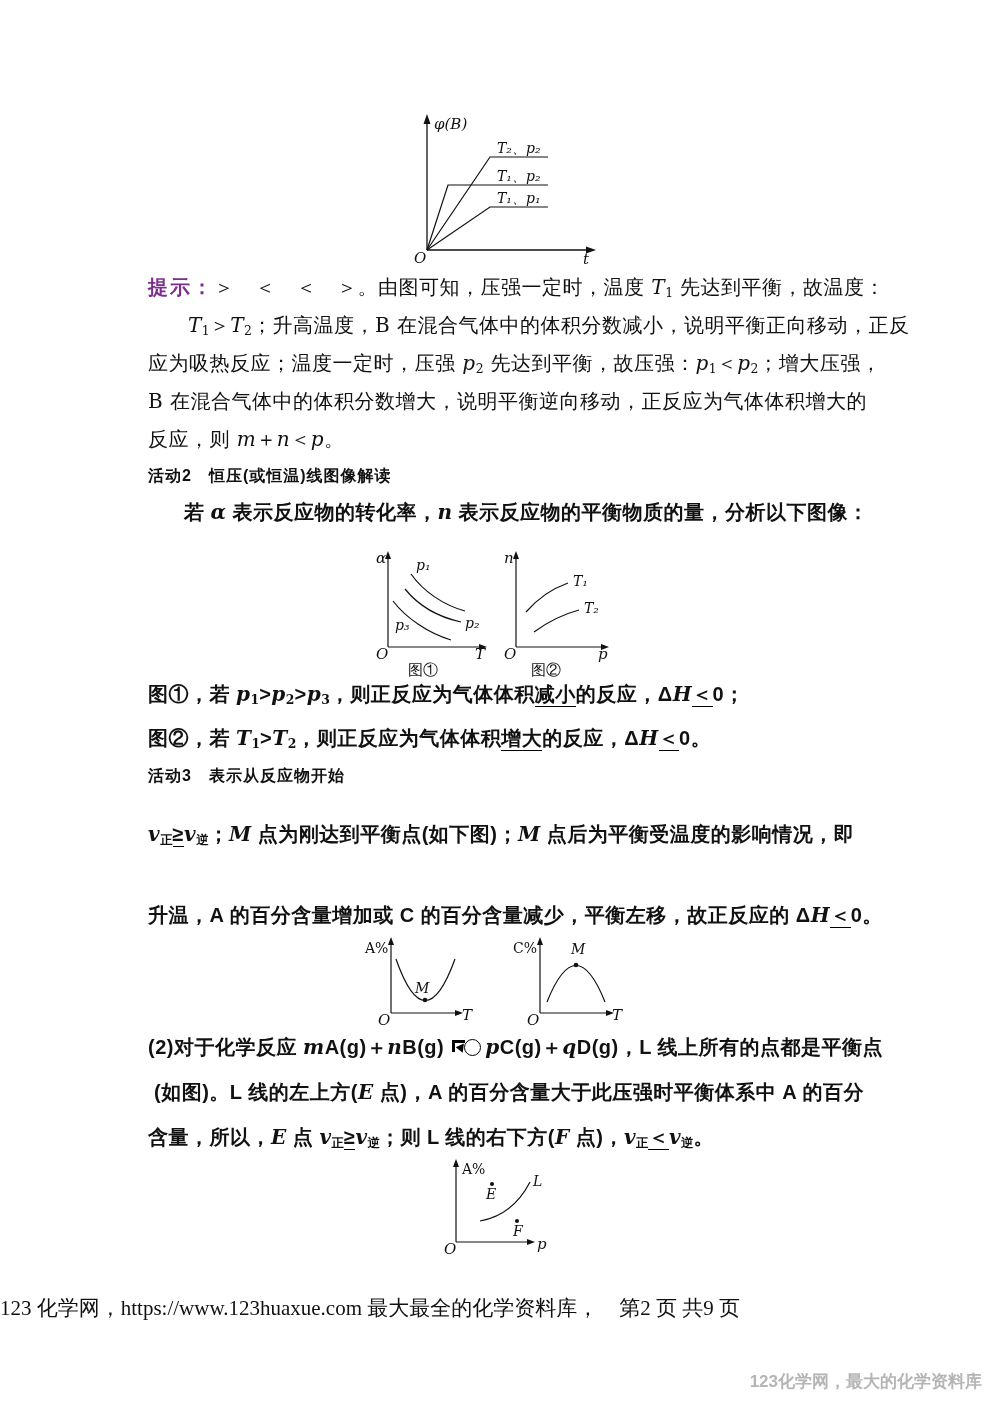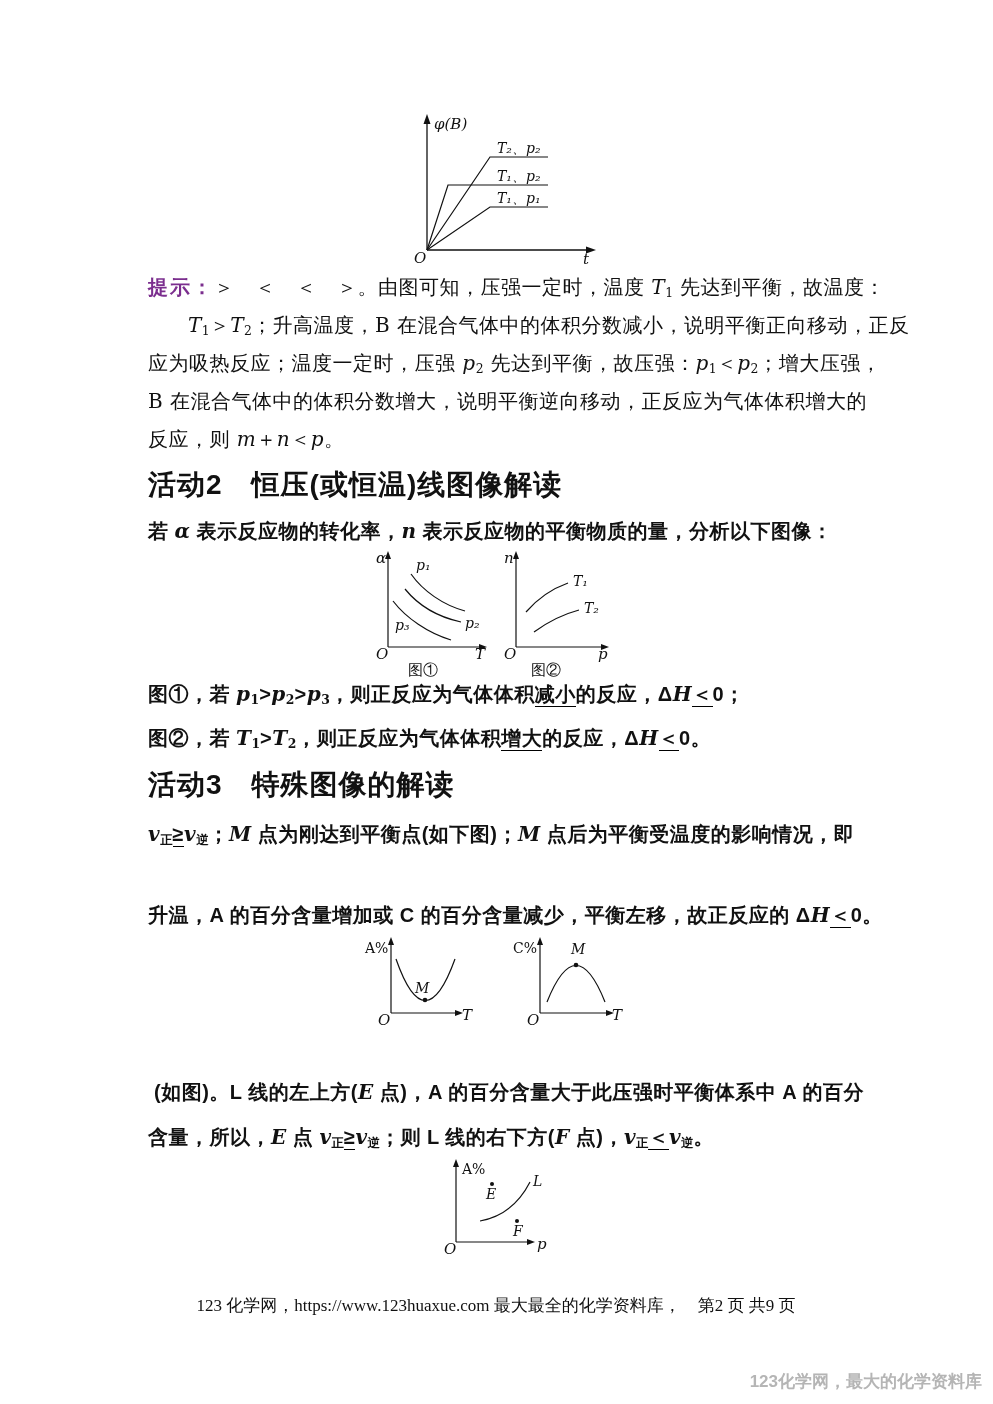--- a/index.html
+++ b/index.html
@@ -3,33 +3,33 @@
 <meta charset="utf-8">
 <style>
   html,body{margin:0;padding:0;}
   body{width:993px;height:1404px;background:#ffffff;overflow:hidden;
        font-family:"Liberation Sans",sans-serif;color:#111111;}
   .page{position:relative;width:992px;height:1404px;background:#fff;}
   .line{position:absolute;left:148px;width:716px;font-size:20px;line-height:21px;
         letter-spacing:0.5px;white-space:nowrap;}
   .kai{font-family:"DejaVu Serif",serif;}
   .hei{font-family:"Liberation Sans",sans-serif;font-weight:600;}
-  .heading{position:absolute;left:148px;font-size:28px;font-weight:700;
+  .heading{position:absolute;left:148px;font-size:16px;font-weight:700;
            font-family:"Liberation Sans",sans-serif;letter-spacing:1px;white-space:nowrap;}
   .var{font-family:"DejaVu Serif",serif;font-style:italic;font-weight:inherit;}
   .sub{font-size:0.62em;vertical-align:-0.28em;font-style:normal;
        font-family:"DejaVu Serif",serif;letter-spacing:0;}
   .u{border-bottom:1.5px solid #000;padding-bottom:1px;}
   .hint-label{color:var(--hint-color,#7b2e8e);font-weight:700;letter-spacing:2px;}
   .fig{position:absolute;}
   svg text{font-family:"DejaVu Serif",serif;fill:#111;}
   svg .it{font-style:italic;}
   svg .cjk{font-family:"Liberation Sans",sans-serif;font-style:normal;}
-  .footer{position:absolute;left:0;top:1294px;width:100%;text-align:center;
-          font-family:"Liberation Serif",serif;font-size:17px;color:#111;}
+  .footer{position:absolute;left:0;top:1294px;width:100%;
+          font-family:"Liberation Serif",serif;font-size:21px;color:#111;}
   .watermark{position:absolute;right:10px;top:1370px;font-size:17px;
              color:var(--wm-color,#b5b5b5);font-family:"Liberation Sans",sans-serif;font-weight:bold;}
   
   .eq{display:inline-block;position:relative;width:31px;height:21px;vertical-align:-4px;margin:0 2px;}
   .eq::before{content:"";position:absolute;left:0;top:3px;width:10px;height:9px;
               border:3px solid #000;border-right:none;border-bottom:none;}
   .eq::after{content:"";position:absolute;left:12px;top:2px;width:15px;height:15px;
              border:1.6px solid #000;border-radius:50%;background:#fff;}
   .eq-tri{position:absolute;left:5px;top:8px;width:0;height:0;z-index:2;
           border-top:8px solid #000;border-left:4px solid transparent;
@@ -56,21 +56,21 @@
     <text x="208" y="158" font-size="15" class="it">t</text>
   </svg>
 
   <div class="line kai" style="top:277px;"><span class="hint-label">提示：</span><span>＞　＜　＜　＞。由图可知，压强一定时，温度 </span><span class="var">T</span><span class="sub">1</span><span> 先达到平衡，故温度：</span></div>
   <div class="line kai" style="top:315px;margin-left:40px;"><span class="var">T</span><span class="sub">1</span><span>＞</span><span class="var">T</span><span class="sub">2</span><span>；升高温度，B 在混合气体中的体积分数减小，说明平衡正向移动，正反</span></div>
   <div class="line kai" style="top:353px;"><span>应为吸热反应；温度一定时，压强 </span><span class="var">p</span><span class="sub">2</span><span> 先达到平衡，故压强：</span><span class="var">p</span><span class="sub">1</span><span>＜</span><span class="var">p</span><span class="sub">2</span><span>；增大压强，</span></div>
   <div class="line kai" style="top:391px;"><span>B 在混合气体中的体积分数增大，说明平衡逆向移动，正反应为气体体积增大的</span></div>
   <div class="line kai" style="top:429px;"><span>反应，则 </span><span class="var">m</span><span>＋</span><span class="var">n</span><span>＜</span><span class="var">p</span><span>。</span></div>
 
   <div class="heading" style="top:466px;">活动2　恒压(或恒温)线图像解读</div>
-  <div class="line hei" style="top:521px;"><span>若 </span><span class="var">α</span><span> 表示反应物的转化率，</span><span class="var">n</span><span> 表示反应物的平衡物质的量，分析以下图像：</span></div>
+  <div class="line hei" style="top:502px;margin-left:36px;"><span>若 </span><span class="var">α</span><span> 表示反应物的转化率，</span><span class="var">n</span><span> 表示反应物的平衡物质的量，分析以下图像：</span></div>
 
   <svg class="fig" style="left:368px;top:549px;" width="145" height="130" viewBox="0 0 145 130">
     <line x1="20" y1="8" x2="20" y2="98" stroke="#111" stroke-width="1.2"></line>
     <polygon points="20,2 17,10 23,10" fill="#111"></polygon>
     <line x1="20" y1="98" x2="112" y2="98" stroke="#111" stroke-width="1.2"></line>
     <polygon points="119,98 111,95 111,101" fill="#111"></polygon>
     <path d="M43,25 C55,42 75,56 97,62" fill="none" stroke="#111" stroke-width="1.2"></path>
     <path d="M37,40 C50,56 70,68 93,73" fill="none" stroke="#111" stroke-width="1.2"></path>
     <path d="M25,52 C38,69 60,84 83,91" fill="none" stroke="#111" stroke-width="1.2"></path>
     <text x="8" y="14" font-size="15" class="it">α</text>
@@ -92,21 +92,21 @@
     <text x="10" y="14" font-size="15" class="it">n</text>
     <text x="79" y="37" font-size="14" class="it">T₁</text>
     <text x="90" y="64" font-size="14" class="it">T₂</text>
     <text x="10" y="110" font-size="15" class="it">O</text>
     <text x="104" y="110" font-size="15" class="it">p</text>
     <text x="37" y="126" font-size="15" class="cjk">图②</text>
   </svg>
 
   <div class="line hei" style="top:684px;"><span>图①，若 </span><span class="var">p</span><span class="sub">1</span><span>&gt;</span><span class="var">p</span><span class="sub">2</span><span>&gt;</span><span class="var">p</span><span class="sub">3</span><span>，则正反应为气体体积</span><span class="u">减小</span><span>的反应，Δ</span><span class="var">H</span><span class="u">＜</span><span>0；</span></div>
   <div class="line hei" style="top:728px;"><span>图②，若 </span><span class="var">T</span><span class="sub">1</span><span>&gt;</span><span class="var">T</span><span class="sub">2</span><span>，则正反应为气体体积</span><span class="u">增大</span><span>的反应，Δ</span><span class="var">H</span><span class="u">＜</span><span>0。</span></div>
-  <div class="heading" style="top:766px;">活动3　特殊图像的解读</div>
+  <div class="heading" style="top:766px;">活动3　表示从反应物开始</div>
 
   <div class="line hei" style="top:824px;"><span class="var">v</span><span class="sub">正</span><span class="u">≥</span><span class="var">v</span><span class="sub">逆</span><span>；</span><span class="var">M</span><span> 点为刚达到平衡点(如下图)；</span><span class="var">M</span><span> 点后为平衡受温度的影响情况，即</span></div>
   <div class="line hei" style="top:905px;text-align:center;"><span>升温，A 的百分含量增加或 C 的百分含量减少，平衡左移，故正反应的 Δ</span><span class="var">H</span><span class="u">＜</span><span>0。</span></div>
 
   <svg class="fig" style="left:358px;top:937px;" width="125" height="92" viewBox="0 0 125 92">
     <line x1="33" y1="6" x2="33" y2="76" stroke="#111" stroke-width="1.2"></line>
     <polygon points="33,0 30,8 36,8" fill="#111"></polygon>
     <line x1="33" y1="76" x2="98" y2="76" stroke="#111" stroke-width="1.2"></line>
     <polygon points="105,76 97,73 97,79" fill="#111"></polygon>
     <path d="M38,22 Q67,105 97,22" fill="none" stroke="#111" stroke-width="1.2"></path>
@@ -123,20 +123,21 @@
     <line x1="38" y1="76" x2="105" y2="76" stroke="#111" stroke-width="1.2"></line>
     <polygon points="112,76 104,73 104,79" fill="#111"></polygon>
     <path d="M45,65 Q74,-8 103,65" fill="none" stroke="#111" stroke-width="1.2"></path>
     <circle cx="74" cy="28" r="2.3" fill="#111"></circle>
     <text x="11" y="16" font-size="14">C%</text>
     <text x="69" y="17" font-size="14" class="it">M</text>
     <text x="25" y="88" font-size="15" class="it">O</text>
     <text x="110" y="83" font-size="15" class="it">T</text>
   </svg>
 
+  <div class="line hei" style="top:1037px;"><span>(2)对于化学反应 </span><span class="var">m</span><span>A(g)＋</span><span class="var">n</span><span>B(g) </span><span class="eq"><span class="eq-tri"></span></span><span class="var">p</span><span>C(g)＋</span><span class="var">q</span><span>D(g)，L 线上所有的点都是平衡点</span></div>
   <div class="line hei" style="top:1082px;text-align:right;"><span>(如图)。L 线的左上方(</span><span class="var">E</span><span> 点)，A 的百分含量大于此压强时平衡体系中 A 的百分</span></div>
   <div class="line hei" style="top:1127px;"><span>含量，所以，</span><span class="var">E</span><span> 点 </span><span class="var">v</span><span class="sub">正</span><span class="u">≥</span><span class="var">v</span><span class="sub">逆</span><span>；则 L 线的右下方(</span><span class="var">F</span><span> 点)，</span><span class="var">v</span><span class="sub">正</span><span class="u">＜</span><span class="var">v</span><span class="sub">逆</span><span>。</span></div>
 
   <svg class="fig" style="left:438px;top:1157px;" width="125" height="112" viewBox="0 0 125 112">
     <line x1="18" y1="8" x2="18" y2="85" stroke="#111" stroke-width="1.2"></line>
     <polygon points="18,2 15,10 21,10" fill="#111"></polygon>
     <line x1="18" y1="85" x2="90" y2="85" stroke="#111" stroke-width="1.2"></line>
     <polygon points="97,85 89,82 89,88" fill="#111"></polygon>
     <path d="M42,64 Q75,58 92,25" fill="none" stroke="#111" stroke-width="1.2"></path>
     <circle cx="54" cy="27" r="2" fill="#111"></circle>

